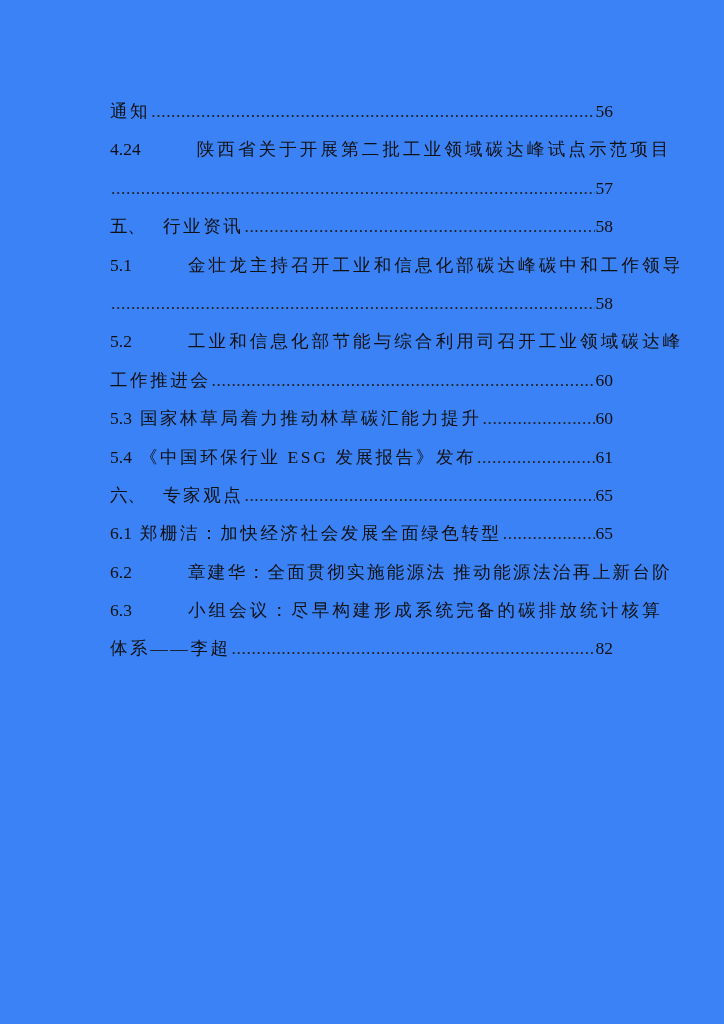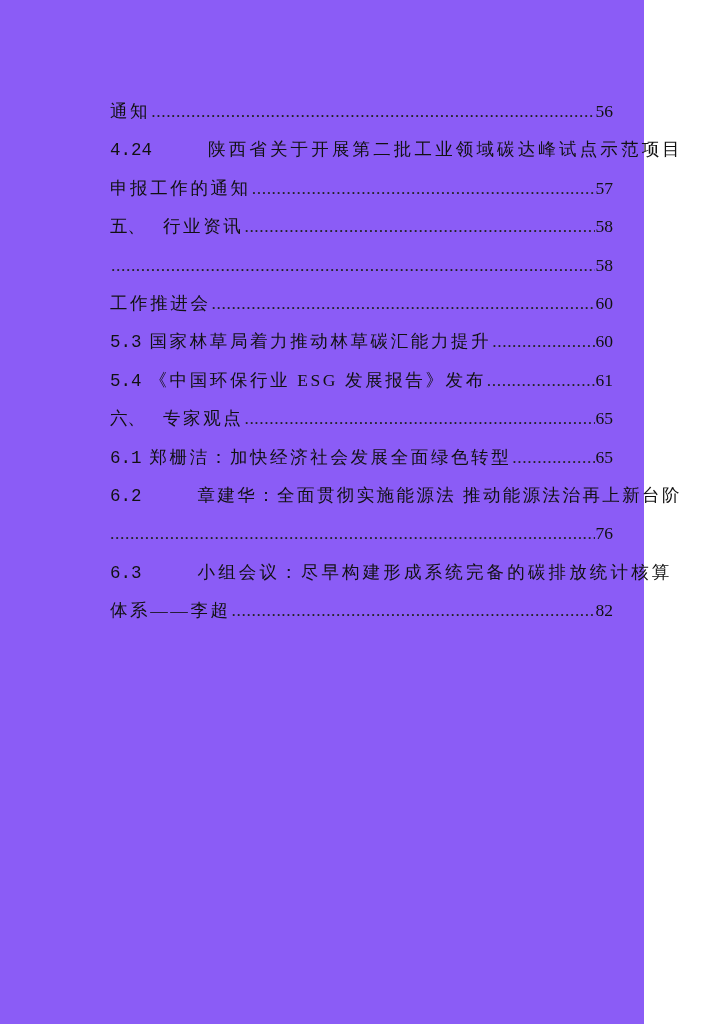--- a/index.html
+++ b/index.html
@@ -1,22 +1,22 @@
 <!DOCTYPE html>
 <html><head>
 <meta charset="utf-8">
 <style>
   html, body { margin: 0; padding: 0; background: #ffffff; }
   body { width: 724px; height: 1024px; position: relative; overflow: hidden;
          font-family: "Liberation Serif", "DejaVu Serif", serif; color: #111; }
-  .page { position: absolute; left: 0; top: 0; width: 644px; height: 1024px; background: #8b5cf6; }
+  .page { position: absolute; left: 0; top: 0; width: 724px; height: 1024px; background: #3b82f6; }
   .toc { position: absolute; left: 110px; top: 92px; width: 503px; }
   .line { position: relative; height: 38.4px; line-height: 38.4px; font-size: 17.5px;
           white-space: nowrap; display: flex; align-items: baseline; letter-spacing: 2.6px; }
-  .line .num { letter-spacing: 0; margin-right: 8px; font-family: Liberation Mono, monospace; }
+  .line .num { letter-spacing: 0; margin-right: 8px; }
   .line .txt { flex: 0 0 auto; }
   .line .dots { flex: 1 1 auto; overflow: hidden; letter-spacing: 0.6px; margin: 0 1px; color: #222; }
   .line .dots::before { content: "................................................................................................................................................................................................"; }
   .line .pg { letter-spacing: 0; flex: 0 0 auto; }
   .line.full .txt { letter-spacing: 3.15px; padding-left: 48px; }
   .line.dotsonly .dots { margin-left: 0; }
 </style>
 </head>
 <body>
 
@@ -27,37 +27,44 @@
       <span class="txt">通知</span>
       <span class="dots"></span>
       <span class="pg">56</span>
     </div>
 
     <div class="line full">
       <span class="num">4.24</span>
       <span class="txt">陕西省关于开展第二批工业领域碳达峰试点示范项目</span>
     </div>
     <div class="line">
-      <span class="txt">申报工作的通知</span>
       <span class="dots"></span>
       <span class="pg">57</span>
     </div>
 
     <div class="line">
       <span class="num" style="margin-right:18px">五、</span>
       <span class="txt">行业资讯</span>
       <span class="dots"></span>
       <span class="pg">58</span>
     </div>
 
+    <div class="line full">
+      <span class="num">5.1</span>
+      <span class="txt">金壮龙主持召开工业和信息化部碳达峰碳中和工作领导</span>
+    </div>
     <div class="line">
       <span class="dots"></span>
       <span class="pg">58</span>
     </div>
 
+    <div class="line full">
+      <span class="num">5.2</span>
+      <span class="txt">工业和信息化部节能与综合利用司召开工业领域碳达峰</span>
+    </div>
     <div class="line">
       <span class="txt">工作推进会</span>
       <span class="dots"></span>
       <span class="pg">60</span>
     </div>
 
     <div class="line">
       <span class="num">5.3</span>
       <span class="txt">国家林草局着力推动林草碳汇能力提升</span>
       <span class="dots"></span>
@@ -82,24 +89,20 @@
       <span class="num">6.1</span>
       <span class="txt">郑栅洁：加快经济社会发展全面绿色转型</span>
       <span class="dots"></span>
       <span class="pg">65</span>
     </div>
 
     <div class="line full">
       <span class="num">6.2</span>
       <span class="txt" style="letter-spacing:2.4px">章建华：全面贯彻实施能源法 推动能源法治再上新台阶</span>
     </div>
-    <div class="line dotsonly">
-      <span class="dots"></span>
-      <span class="pg">76</span>
-    </div>
 
     <div class="line full">
       <span class="num">6.3</span>
       <span class="txt">小组会议：尽早构建形成系统完备的碳排放统计核算</span>
     </div>
     <div class="line">
       <span class="txt">体系——李超</span>
       <span class="dots"></span>
       <span class="pg">82</span>
     </div>

